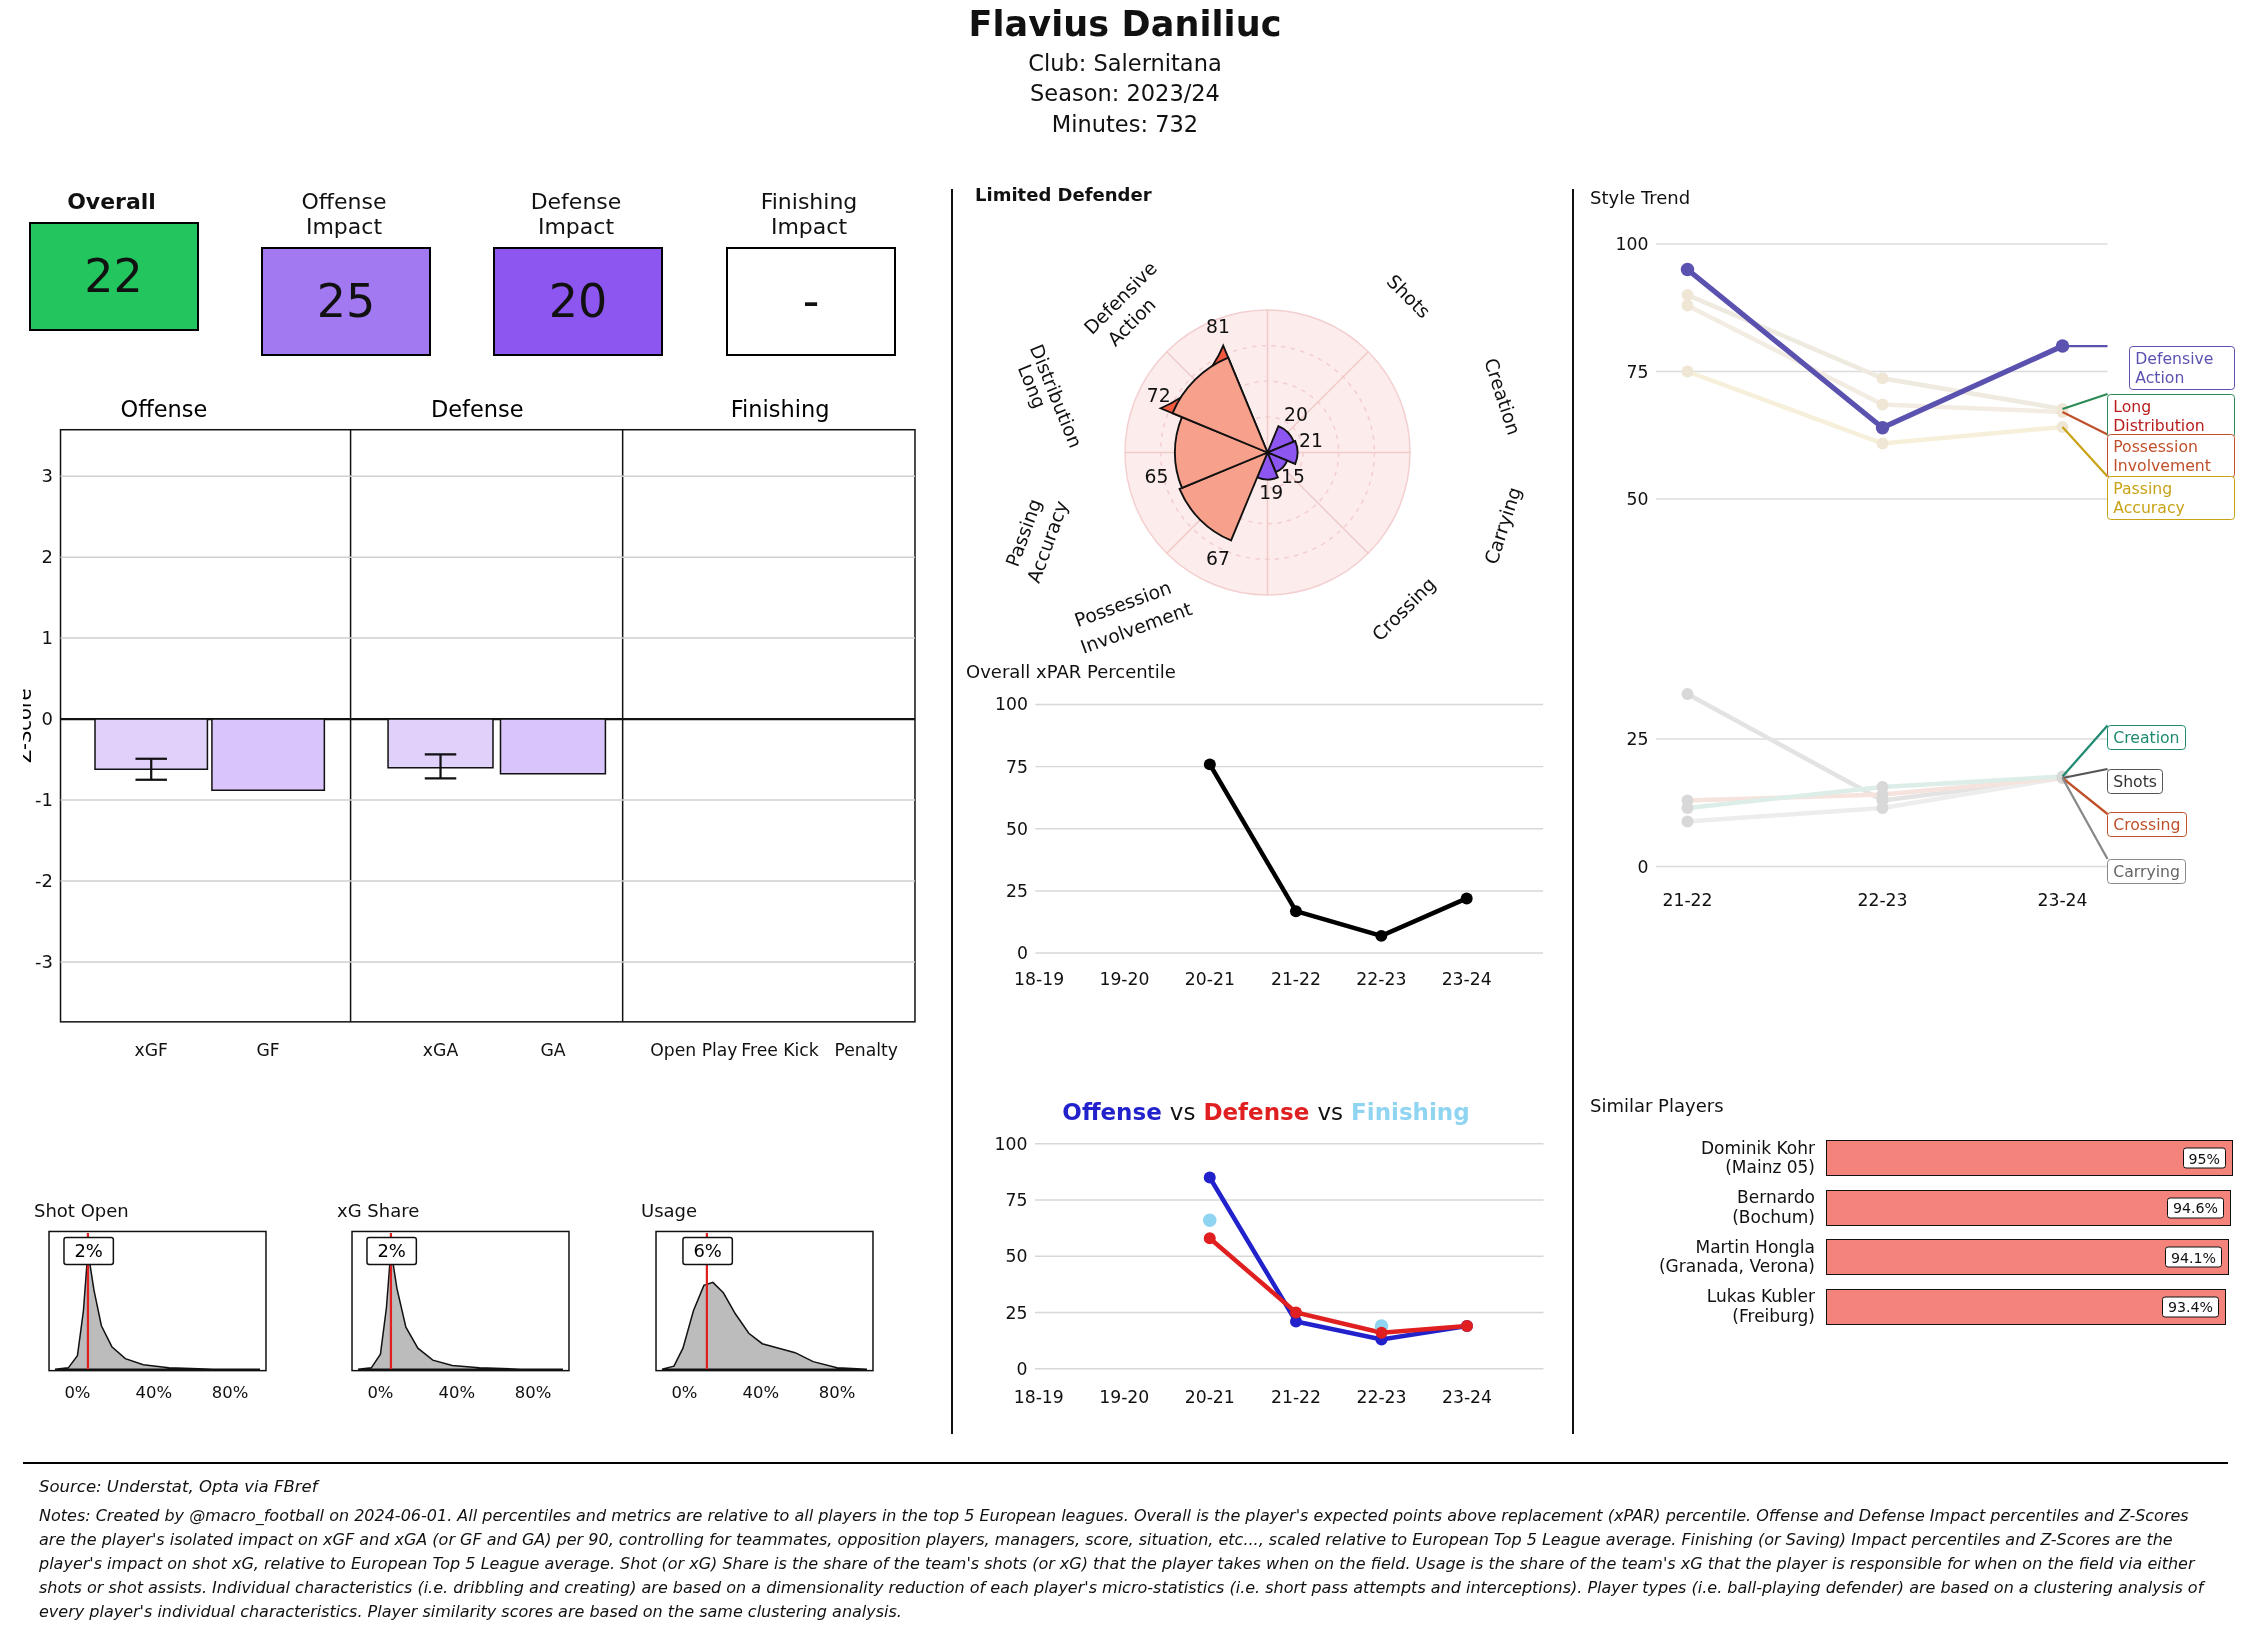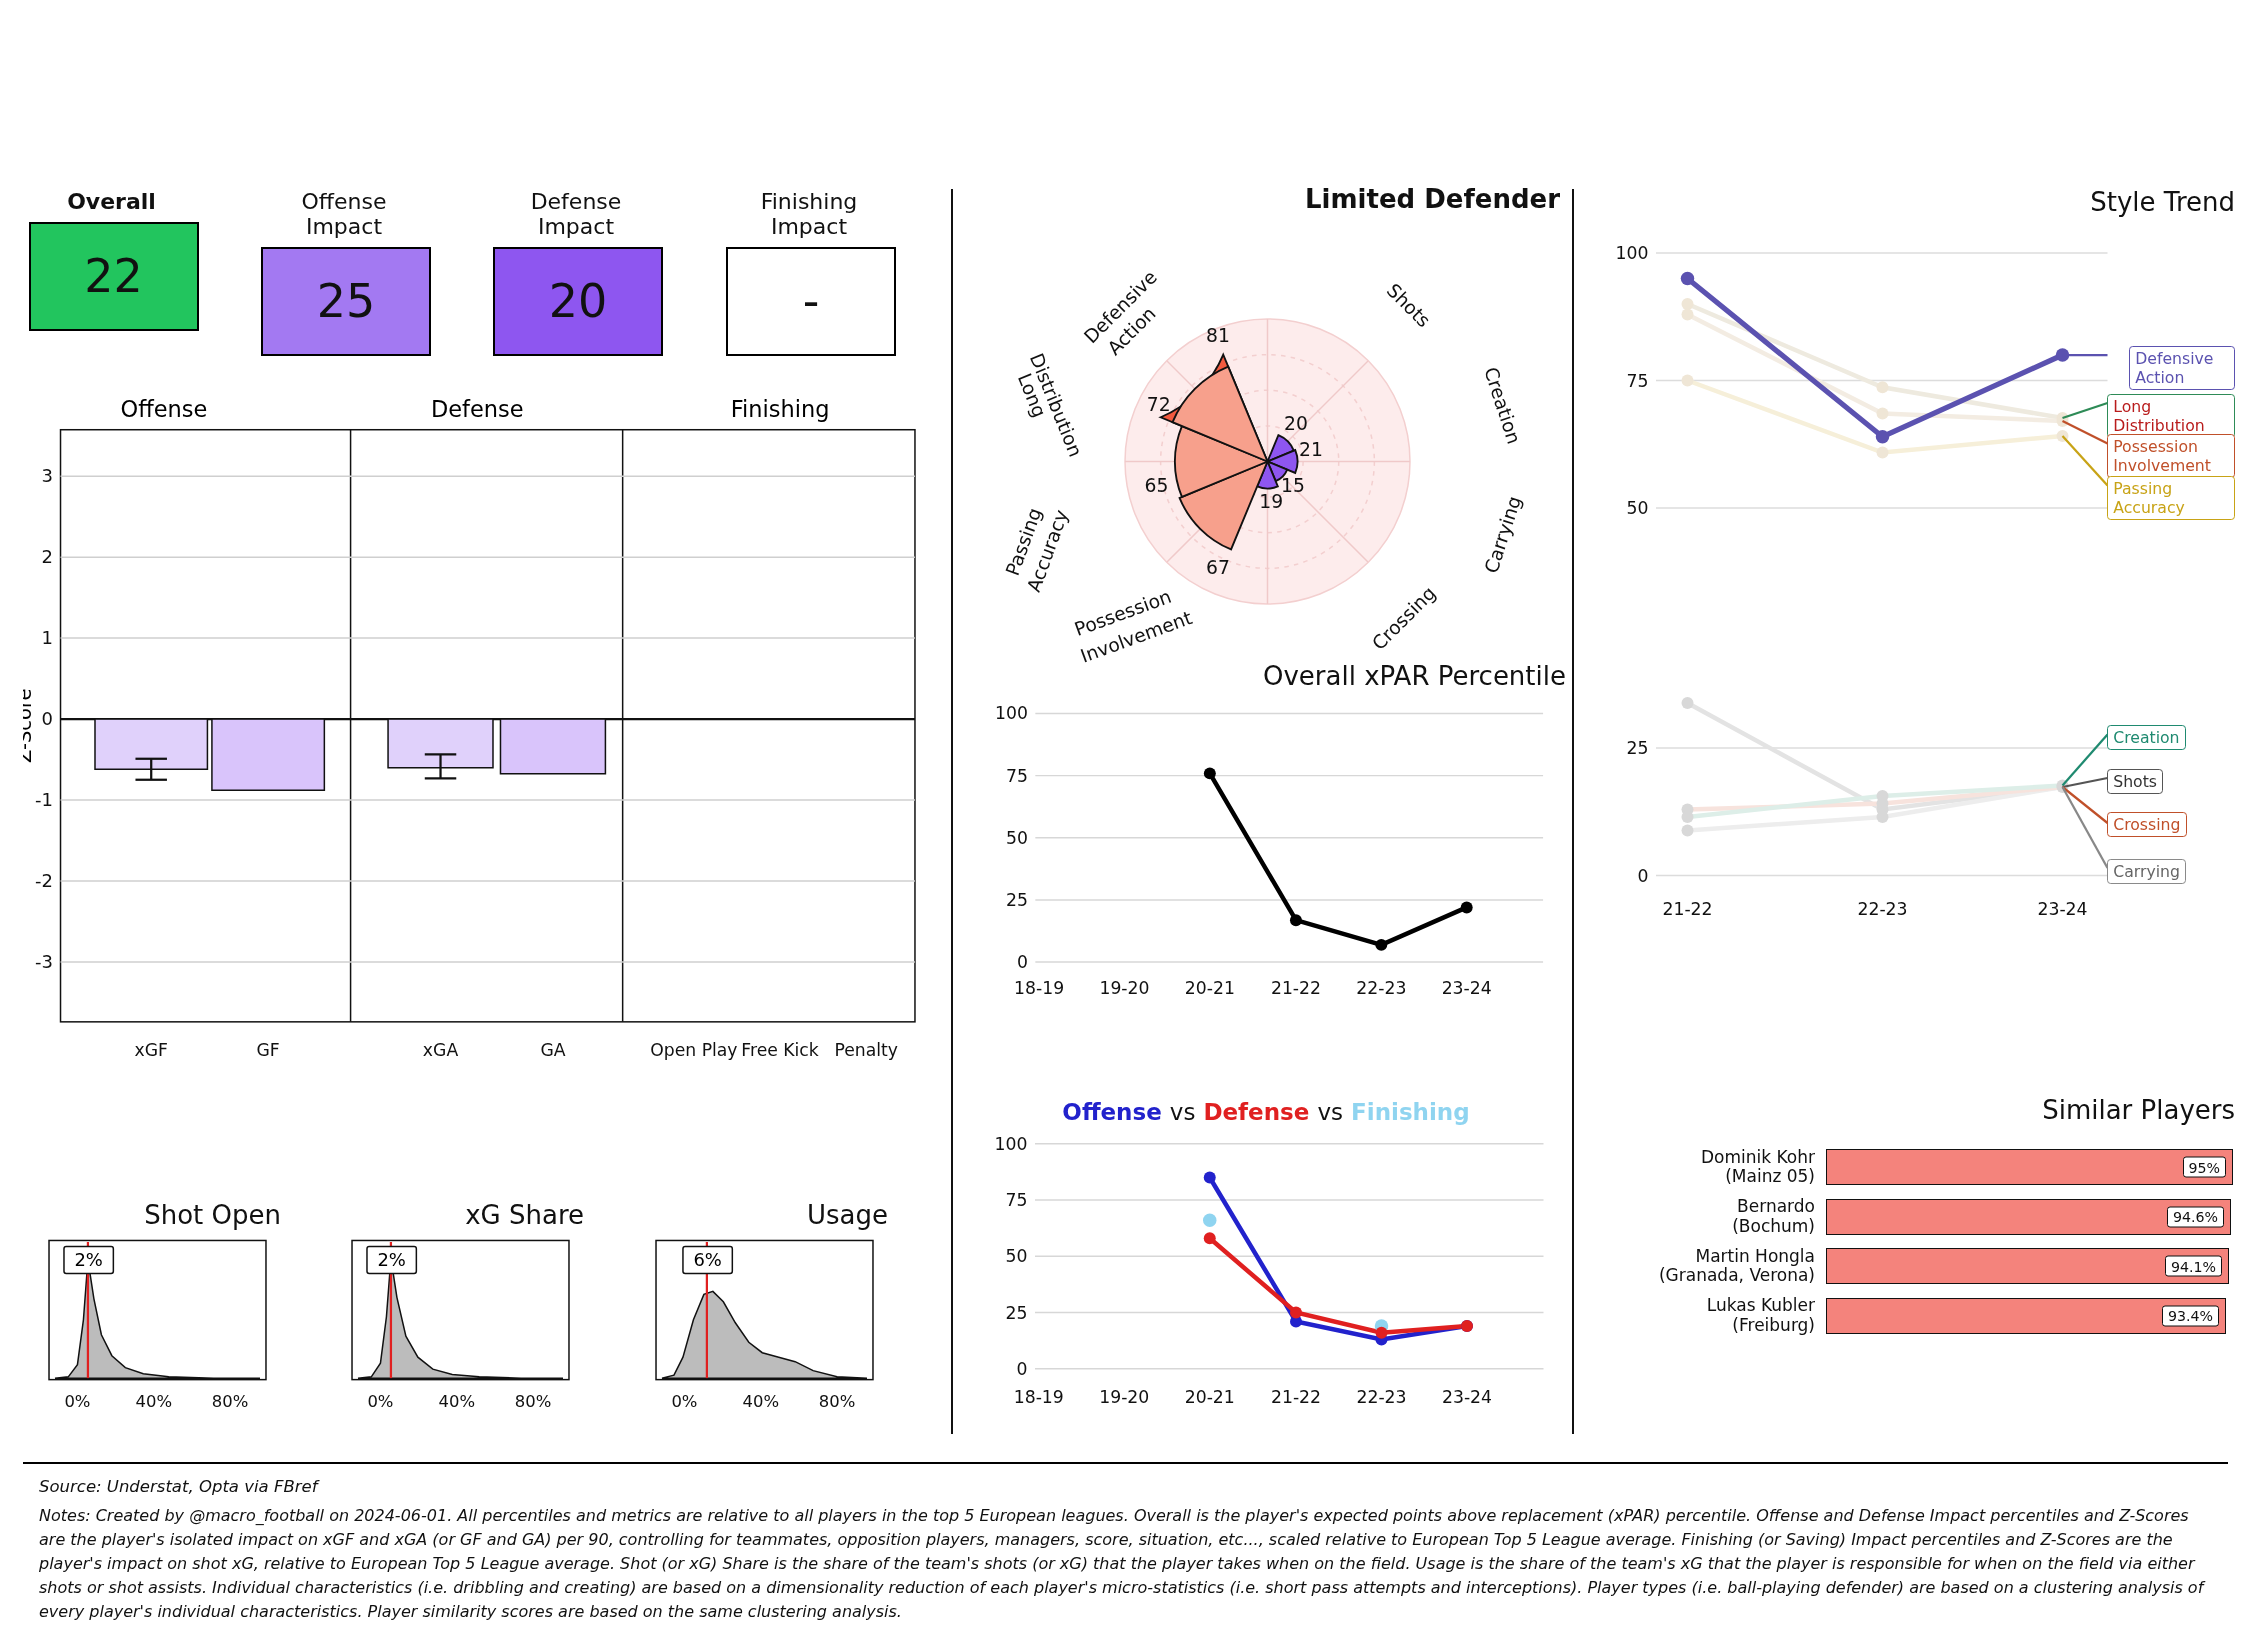--- a/index.html
+++ b/index.html
@@ -16,40 +16,55 @@
   
   .score-title{font-size:22px;text-align:center;}
   .score-title.bold{font-weight:bold;}
   .score-box{width:166px;height:105px;border:2.2px solid #000;display:flex;align-items:center;justify-content:center;font-size:46px;}
   .score-box.purple-dark{background:#22c55e;}
   .score-box.purple-mid{background:#a379f2;}
   .score-box.purple-strong{background:#8e56f0;}
   .score-box.empty{background:#fff;}
 
   
-  .panel-title{font-size:26px;text-align:right;}
+  .panel-title{font-size:18px;text-align:left;}
   svg text{font-family:"DejaVu Sans",sans-serif;}
 
   
   .src{font-size:16.5px;font-style:italic;}
   .notes{font-size:16px;font-style:italic;line-height:1.5;}
   .divider{background:#000;height:1.5px;}
 
   
   .sp-label{font-size:17px;text-align:right;line-height:1.15;}
   .sp-bar{background:#f4837c;border:1.1px solid #111;height:34px;position:relative;}
   .sp-val{position:absolute;right:6px;top:50%;transform:translateY(-50%);background:#fff;border:1.1px solid #111;border-radius:3px;font-size:14.2px;padding:1.5px 4.5px;}
 
   .legend-chip{font-size:15.7px;border:1.1px solid;border-radius:3.7px;background:#fff;padding:2.2px 5.2px;display:inline-block;}
 </style>
 </head>
 <body>
 
 <div class="page">
 
+  <div class="abs ctr" style="left:825px;top:3.7px;width:600px;">
+    <div id="player-name">Flavius Daniliuc</div>
+    <div class="meta" style="margin-top:6px;">
+      <span class="lab">Club:</span>
+      <span>Salernitana</span>
+    </div>
+    <div class="meta" style="margin-top:4.5px;">
+      <span class="lab">Season:</span>
+      <span>2023/24</span>
+    </div>
+    <div class="meta" style="margin-top:4.5px;">
+      <span class="lab">Minutes:</span>
+      <span>732</span>
+    </div>
+  </div>
 
   <div class="abs" style="left:28.5px;top:189px;">
     <div class="score-title bold" style="width:166px;">Overall</div>
     <div class="score-box purple-dark" style="margin-top:7.5px;">22</div>
   </div>
   <div class="abs" style="left:261px;top:189px;">
     <div class="score-title" style="width:166px;">Offense Impact</div>
     <div class="score-box purple-mid" style="margin-top:7.5px;">25</div>
   </div>
   <div class="abs" style="left:493px;top:189px;">

